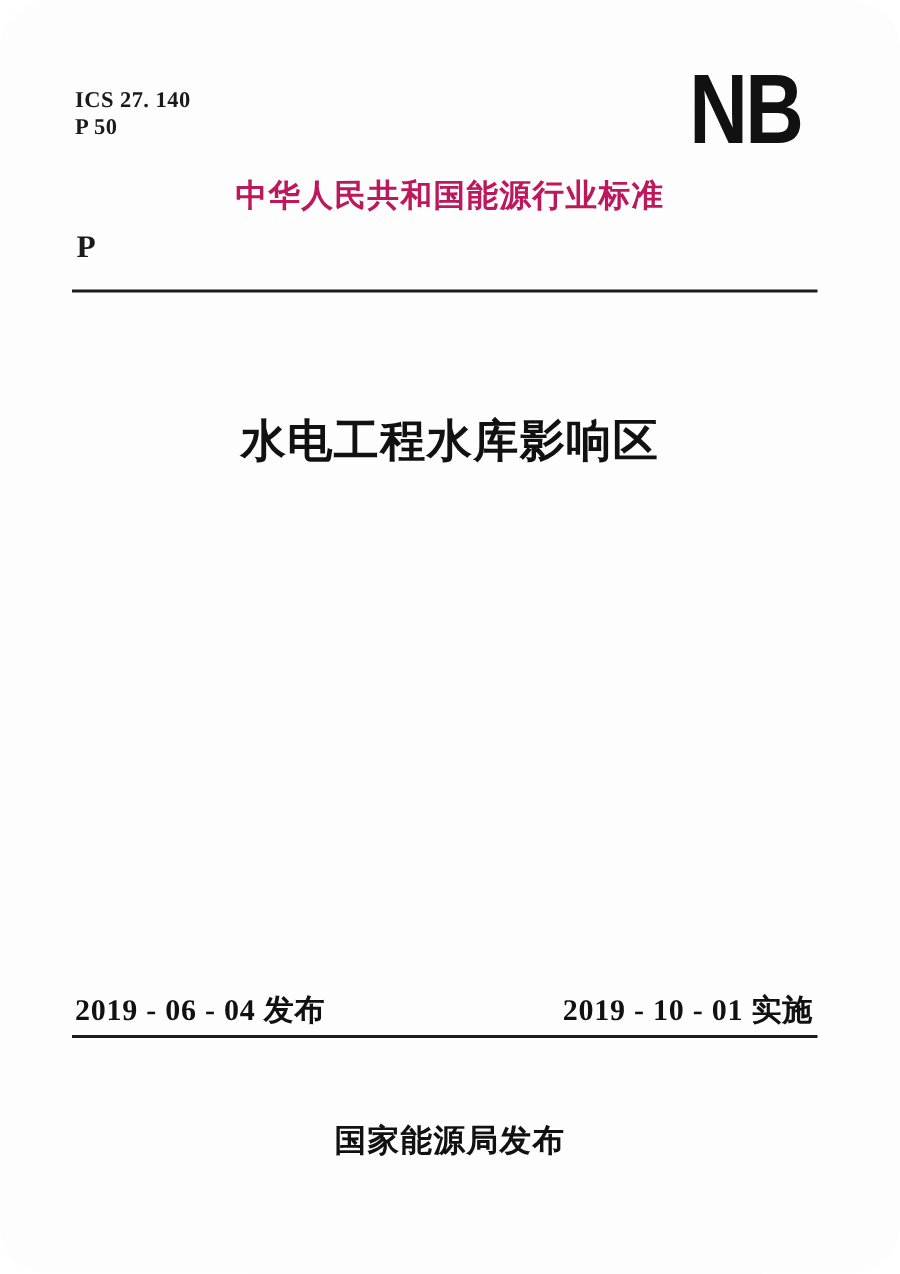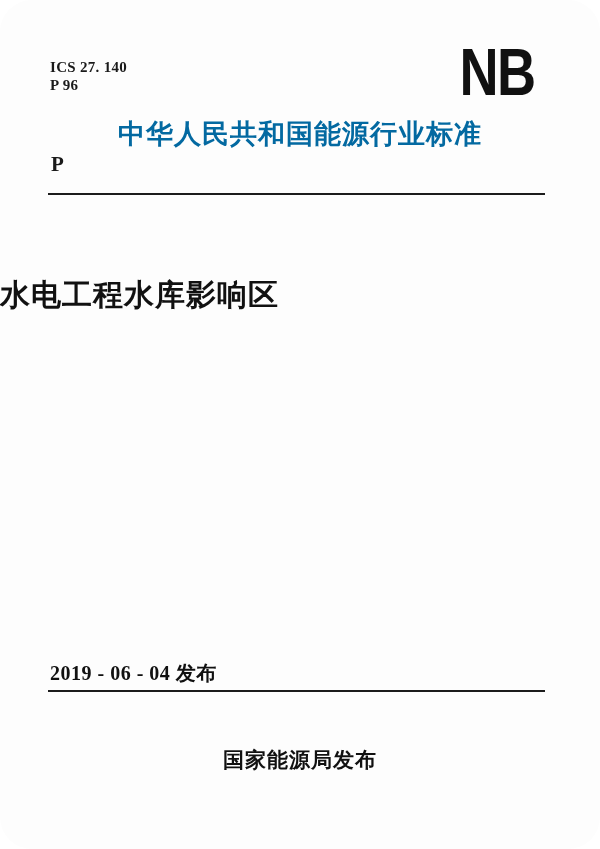--- a/index.html
+++ b/index.html
@@ -41,23 +41,23 @@
     color: #111;
   }
   .category {
     position: absolute;
     top: 116px;
     left: 0;
     width: 100%;
     text-align: center;
     font-family: "Liberation Sans", "DejaVu Sans", sans-serif;
     font-weight: bold;
-    font-size: 27px;
+    font-size: 21px;
     letter-spacing: 1px;
-    color: #0369a1;
+    color: #be185d;
   }
   .doc-type {
     position: absolute;
     left: 51px;
     top: 152px;
     font-weight: bold;
     font-size: 21px;
   }
   .std-number {
     position: absolute;
@@ -74,20 +74,21 @@
     height: 2px;
     background: #1c1c1c;
   }
   .rule-top { top: 193px; }
   .rule-bottom { top: 690px; }
   .title-cn {
     position: absolute;
     top: 276px;
     left: 0;
     width: 100%;
+    text-align: center;
     font-family: "Liberation Serif", "DejaVu Serif", serif;
     font-weight: bold;
     font-size: 30px;
     line-height: 38px;
     letter-spacing: 1px;
     color: #111;
   }
   .title-en {
     position: absolute;
     top: 366px;
@@ -128,39 +129,40 @@
     color: #111;
   }
 </style>
 </head>
 <body>
 
 <div class="page">
 
   <div class="ics-block">
     <div>ICS 27. 140</div>
-    <div>P 96</div>
+    <div>P 50</div>
   </div>
 
   <div class="nb-logo">NB</div>
 
   <div class="category">中华人民共和国能源行业标准</div>
 
   <div class="doc-type">P</div>
 
 
   <div class="rule rule-top"></div>
 
   <div class="title-cn">
     <div>水电工程水库影响区</div>
   </div>
 
 
   <div class="dates-row">
     <span>2019 - 06 - 04 发布</span>
+    <span>2019 - 10 - 01 实施</span>
   </div>
 
   <div class="rule rule-bottom"></div>
 
   <div class="publisher-row">
     <span>国家能源局</span>
     <span>发布</span>
   </div>
 
 </div>

